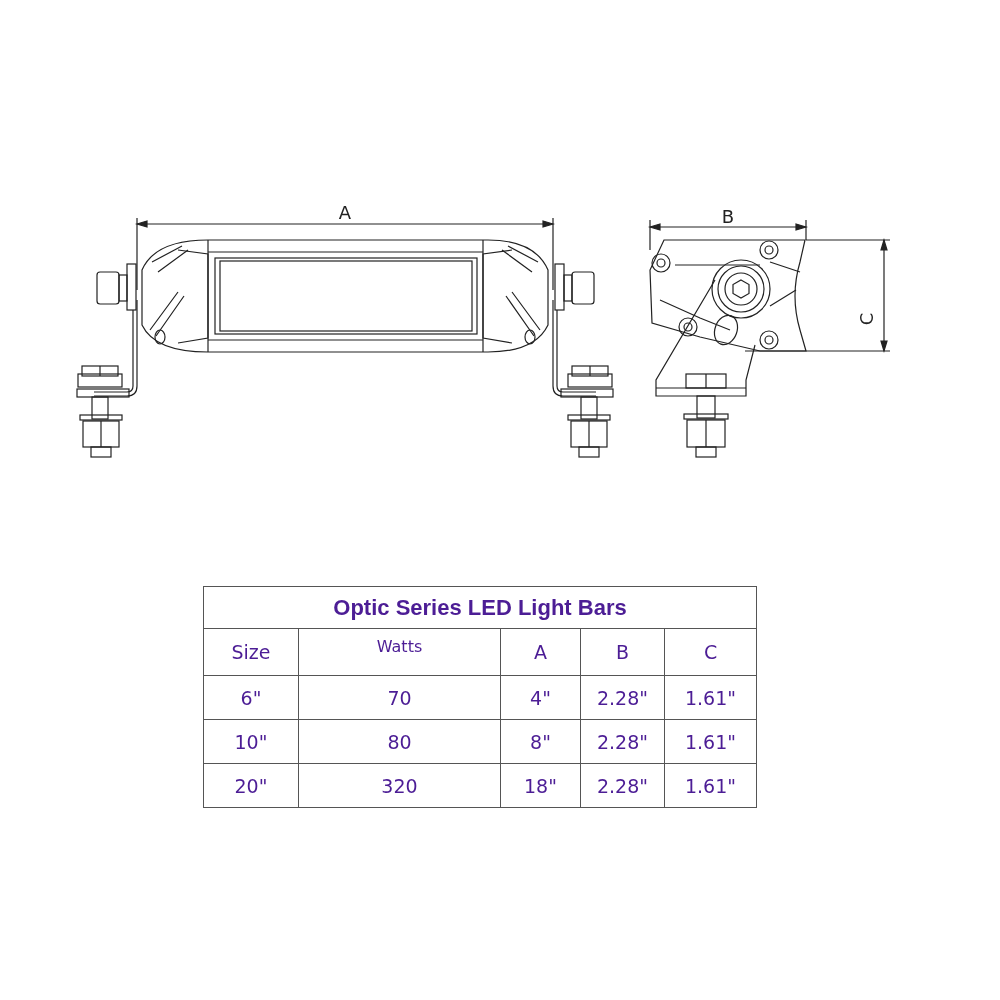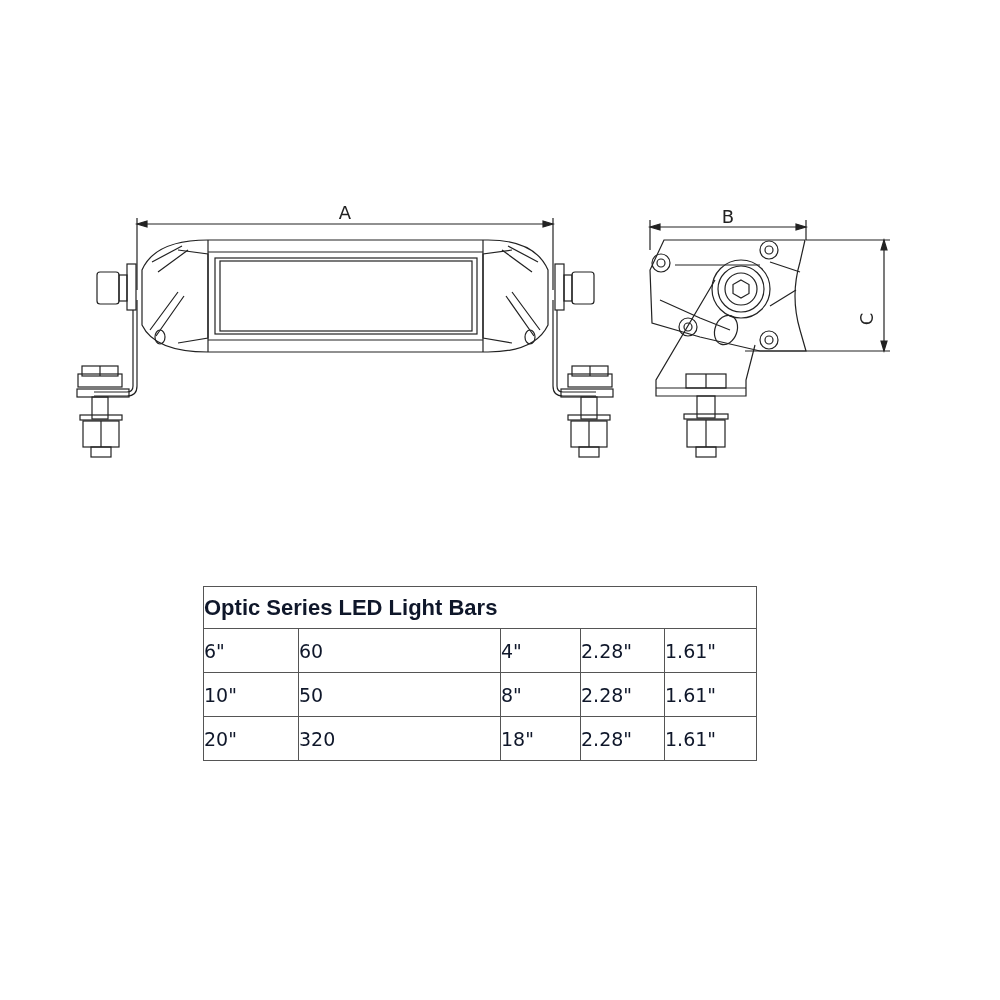--- a/index.html
+++ b/index.html
@@ -1,20 +1,20 @@
 <!DOCTYPE html>
 <html><head>
 <meta charset="utf-8">
 <style>
   html, body { margin:0; padding:0; background:#ffffff; }
   body { width:1000px; height:1000px; position:relative; overflow:hidden; font-family:"DejaVu Sans", sans-serif; color:#1a1a1a; }
   svg.drawing { position:absolute; left:0; top:0; width:1000px; height:560px; }
   .dim-label { font-family:"DejaVu Sans", sans-serif; font-size:18px; fill:#222; }
   table.spec { position:absolute; left:203px; top:586px; width:553px; border-collapse:collapse; table-layout:fixed; }
-  table.spec td, table.spec th { border:1.5px solid #555; padding:0; font-weight:normal; color:#0f172a; }
+  table.spec td, table.spec th { border:1.5px solid #555; text-align:center; padding:0; font-weight:normal; color:#4c1d95; }
   .title-cell { height:41px; font-family:"Liberation Sans", sans-serif; font-weight:bold !important; font-size:22px; }
   .hdr-cell { height:38px; font-family:"DejaVu Sans", sans-serif; font-size:19px; }
   .hdr-watts { font-size:16px; vertical-align:top; padding-top:8px !important; }
   .data-cell { height:43px; font-family:"DejaVu Sans", sans-serif; font-size:19px; }
 </style>
 </head>
 <body>
 
 <svg class="drawing" viewBox="0 0 1000 560" xmlns="http://www.w3.org/2000/svg">
   <g fill="none" stroke="#222" stroke-width="1.2">
@@ -135,29 +135,36 @@
       <col style="width:202px">
       <col style="width:80px">
       <col style="width:84px">
       <col style="width:92px">
   </colgroup>
   <tbody>
       <tr>
     <td colspan="5" class="title-cell">Optic Series LED Light Bars</td>
   </tr>
   <tr>
+    <td class="hdr-cell">Size</td>
+    <td class="hdr-cell hdr-watts">Watts</td>
+    <td class="hdr-cell">A</td>
+    <td class="hdr-cell">B</td>
+    <td class="hdr-cell">C</td>
+  </tr>
+  <tr>
     <td class="data-cell">6"</td>
-    <td class="data-cell">60</td>
+    <td class="data-cell">70</td>
     <td class="data-cell">4"</td>
     <td class="data-cell">2.28"</td>
     <td class="data-cell">1.61"</td>
   </tr>
   <tr>
     <td class="data-cell">10"</td>
-    <td class="data-cell">50</td>
+    <td class="data-cell">80</td>
     <td class="data-cell">8"</td>
     <td class="data-cell">2.28"</td>
     <td class="data-cell">1.61"</td>
   </tr>
   <tr>
     <td class="data-cell">20"</td>
     <td class="data-cell">320</td>
     <td class="data-cell">18"</td>
     <td class="data-cell">2.28"</td>
     <td class="data-cell">1.61"</td>

